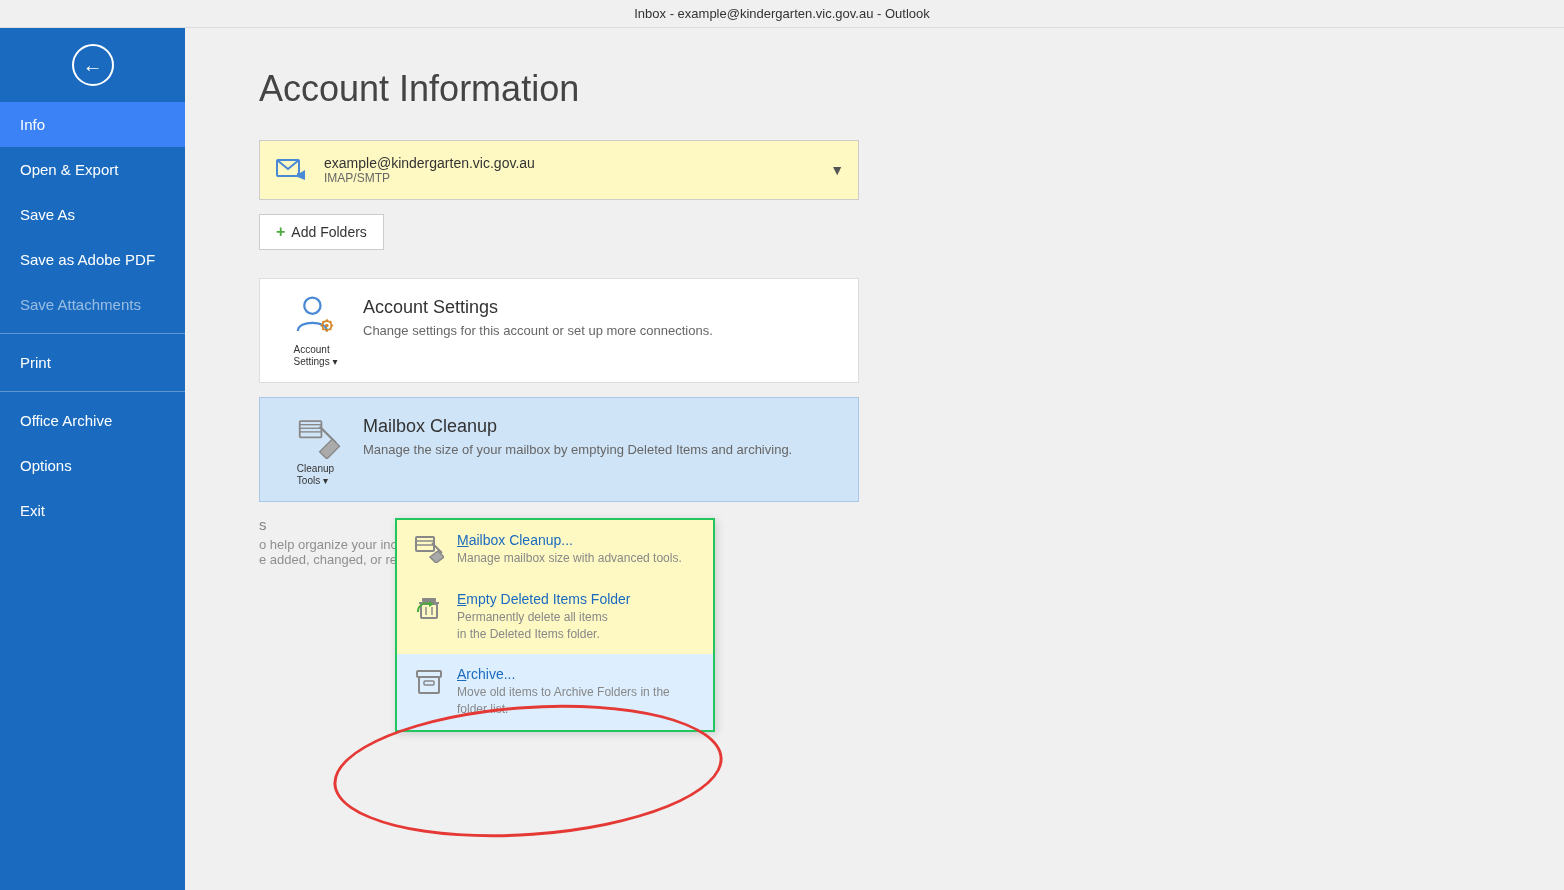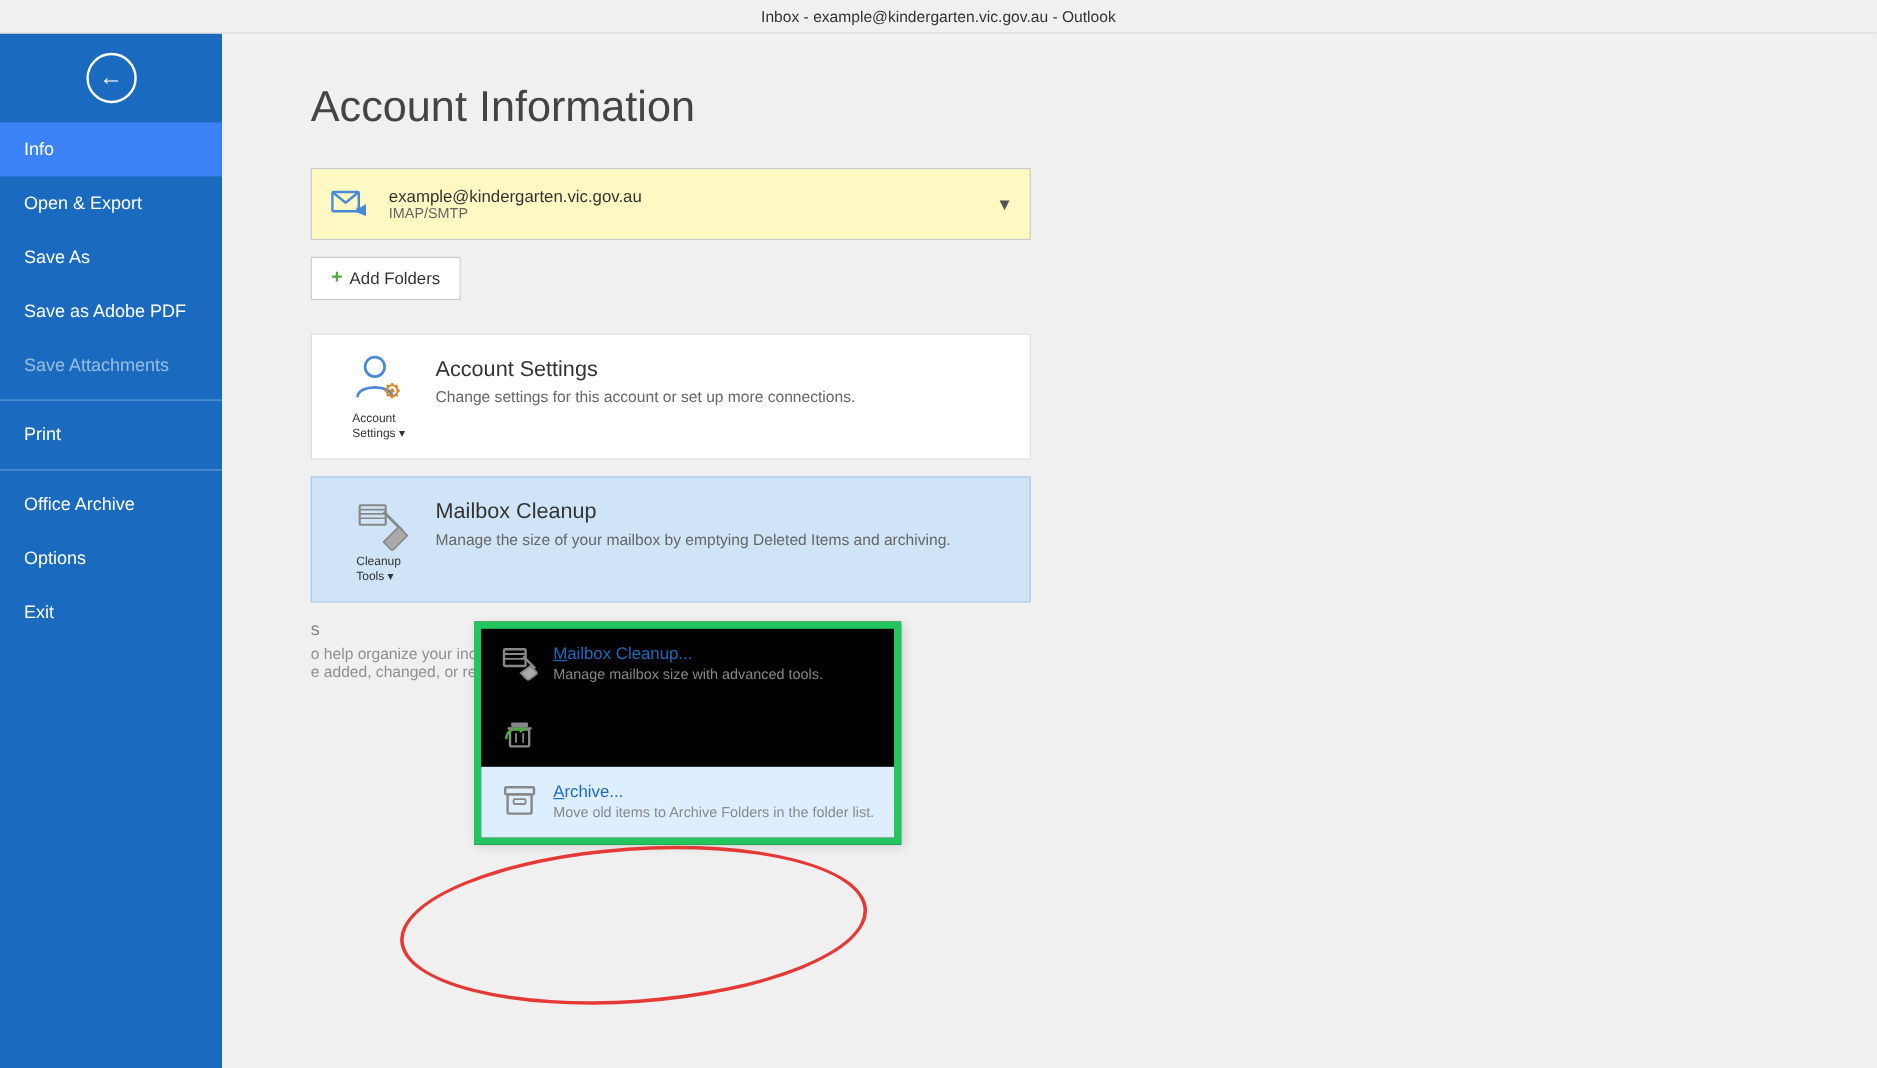--- a/index.html
+++ b/index.html
@@ -198,24 +198,24 @@
       font-size: 13px;
       color: #666;
       line-height: 1.4;
     }
 
     
     .dropdown-menu {
       position: absolute;
       left: 210px;
       top: 490px;
-      background: #000000;
-      border: 6px solid #22c55e;
+      background: #fef9c3;
+      border: 2px solid #22c55e;
       box-shadow: 2px 2px 8px rgba(0,0,0,0.15);
-      width: 356px;
+      width: 320px;
       z-index: 100;
     }
 
     .menu-item {
       display: flex;
       align-items: flex-start;
       padding: 12px 16px;
       cursor: pointer;
       gap: 12px;
     }
@@ -437,20 +437,24 @@
             <rect x="8" y="6" width="14" height="4" rx="1" fill="#888"></rect>
             <rect x="5" y="10" width="20" height="2" fill="#888"></rect>
             <rect x="7" y="12" width="16" height="14" rx="1" fill="none" stroke="#888" stroke-width="2"></rect>
             <line x1="12" y1="15" x2="12" y2="23" stroke="#888" stroke-width="1.5"></line>
             <line x1="18" y1="15" x2="18" y2="23" stroke="#888" stroke-width="1.5"></line>
 
             <path d="M4,20 A8,8 0 0,1 15,12" fill="none" stroke="#4caa3e" stroke-width="2"></path>
             <polygon points="15,9 15,15 20,12" fill="#4caa3e"></polygon>
           </svg>
         </div>
+        <div class="menu-text">
+          <div class="menu-title"><u>E</u>mpty Deleted Items Folder</div>
+          <div class="menu-desc">Permanently delete all items<br>in the Deleted Items folder.</div>
+        </div>
       </div>
 
       <div class="menu-item highlighted">
         <div class="menu-icon">
           <svg width="30" height="30" viewBox="0 0 30 30">
             <rect x="3" y="4" width="24" height="6" rx="1" fill="none" stroke="#888" stroke-width="2"></rect>
             <rect x="5" y="10" width="20" height="16" rx="1" fill="none" stroke="#888" stroke-width="2"></rect>
             <rect x="10" y="14" width="10" height="4" rx="1" fill="none" stroke="#888" stroke-width="1.5"></rect>
           </svg>
         </div>

